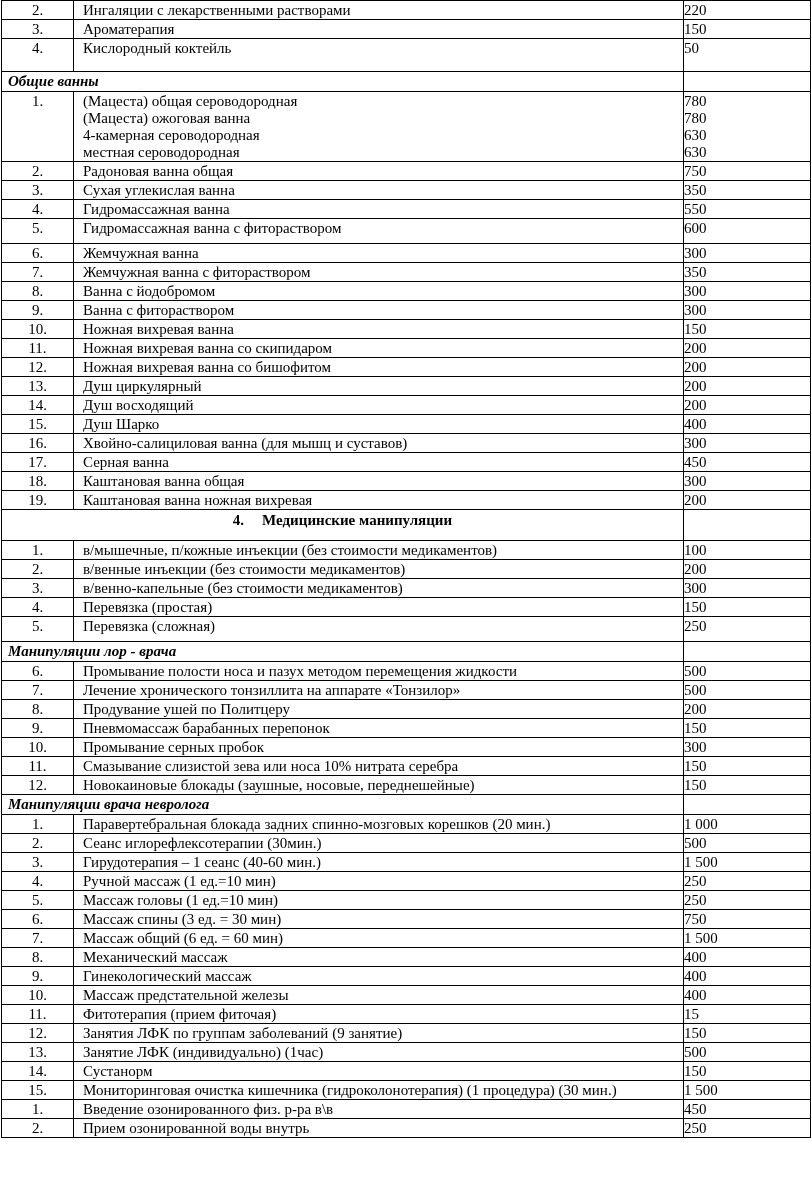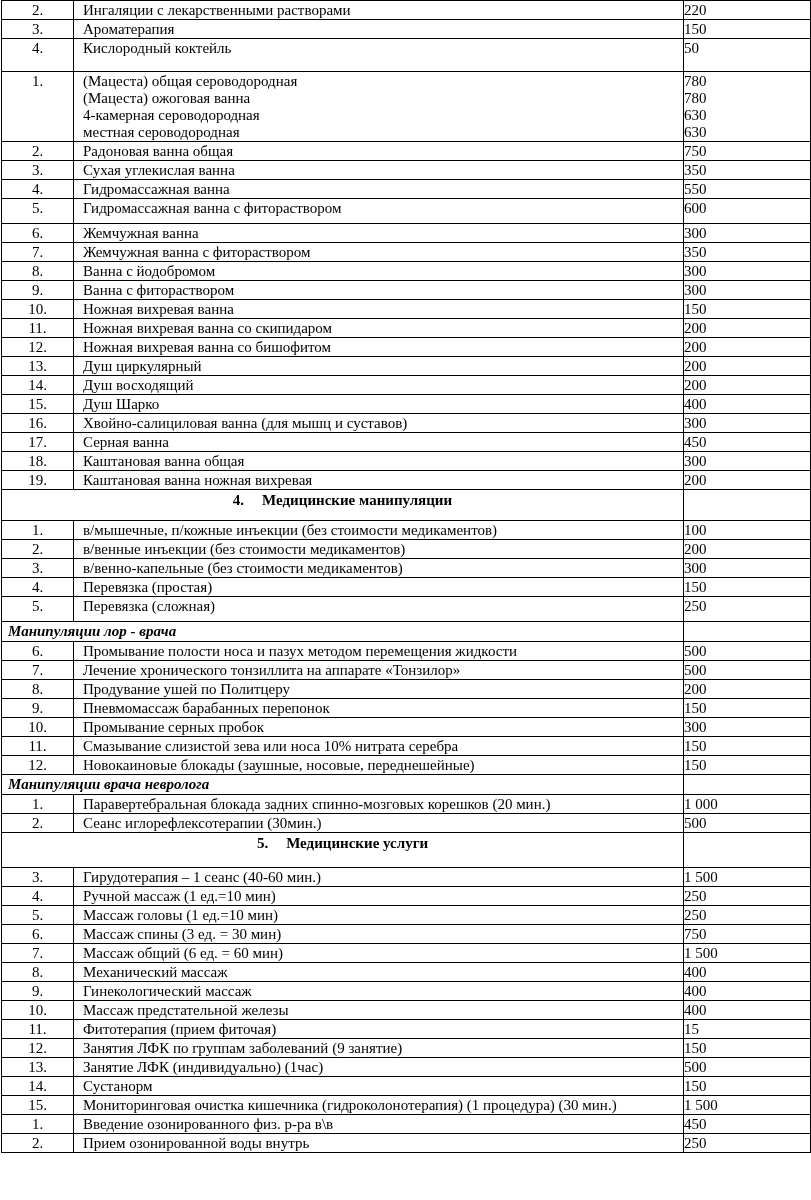--- a/index.html
+++ b/index.html
@@ -92,20 +92,24 @@
       </tr>
       <tr>
         <td class="num">3.</td>
         <td class="desc">Ароматерапия</td>
         <td class="price">150</td>
       </tr>
       <tr class="r-tall">
         <td class="num">4.</td>
         <td class="desc">Кислородный коктейль</td>
         <td class="price">50</td>
+      </tr>
+      <tr class="sec-left">
+        <td class="sec-cell" colspan="2">Общие ванны</td>
+        <td class="price"></td>
       </tr>
       <tr class="multi">
         <td class="num">1.</td>
         <td class="desc">
           <div>(Мацеста) общая сероводородная</div>
           <div>(Мацеста) ожоговая ванна</div>
           <div>4-камерная сероводородная</div>
           <div>местная сероводородная</div>
         </td>
         <td class="price">
@@ -280,24 +284,20 @@
       <tr>
         <td class="num">1.</td>
         <td class="desc">Паравертебральная блокада задних спинно-мозговых корешков (20 мин.)</td>
         <td class="price">1 000</td>
       </tr>
       <tr>
         <td class="num">2.</td>
         <td class="desc">Сеанс иглорефлексотерапии (30мин.)</td>
         <td class="price">500</td>
       </tr>
-      <tr class="sec-center h-lg">
-        <td class="sec-cell" colspan="2"><span class="sec-num-part">5.</span><span>Медицинские услуги</span></td>
-        <td class="price"></td>
-      </tr>
       <tr>
         <td class="num">3.</td>
         <td class="desc">Гирудотерапия – 1 сеанс (40-60 мин.)</td>
         <td class="price">1 500</td>
       </tr>
       <tr>
         <td class="num">4.</td>
         <td class="desc">Ручной массаж (1 ед.=10 мин)</td>
         <td class="price">250</td>
       </tr>

